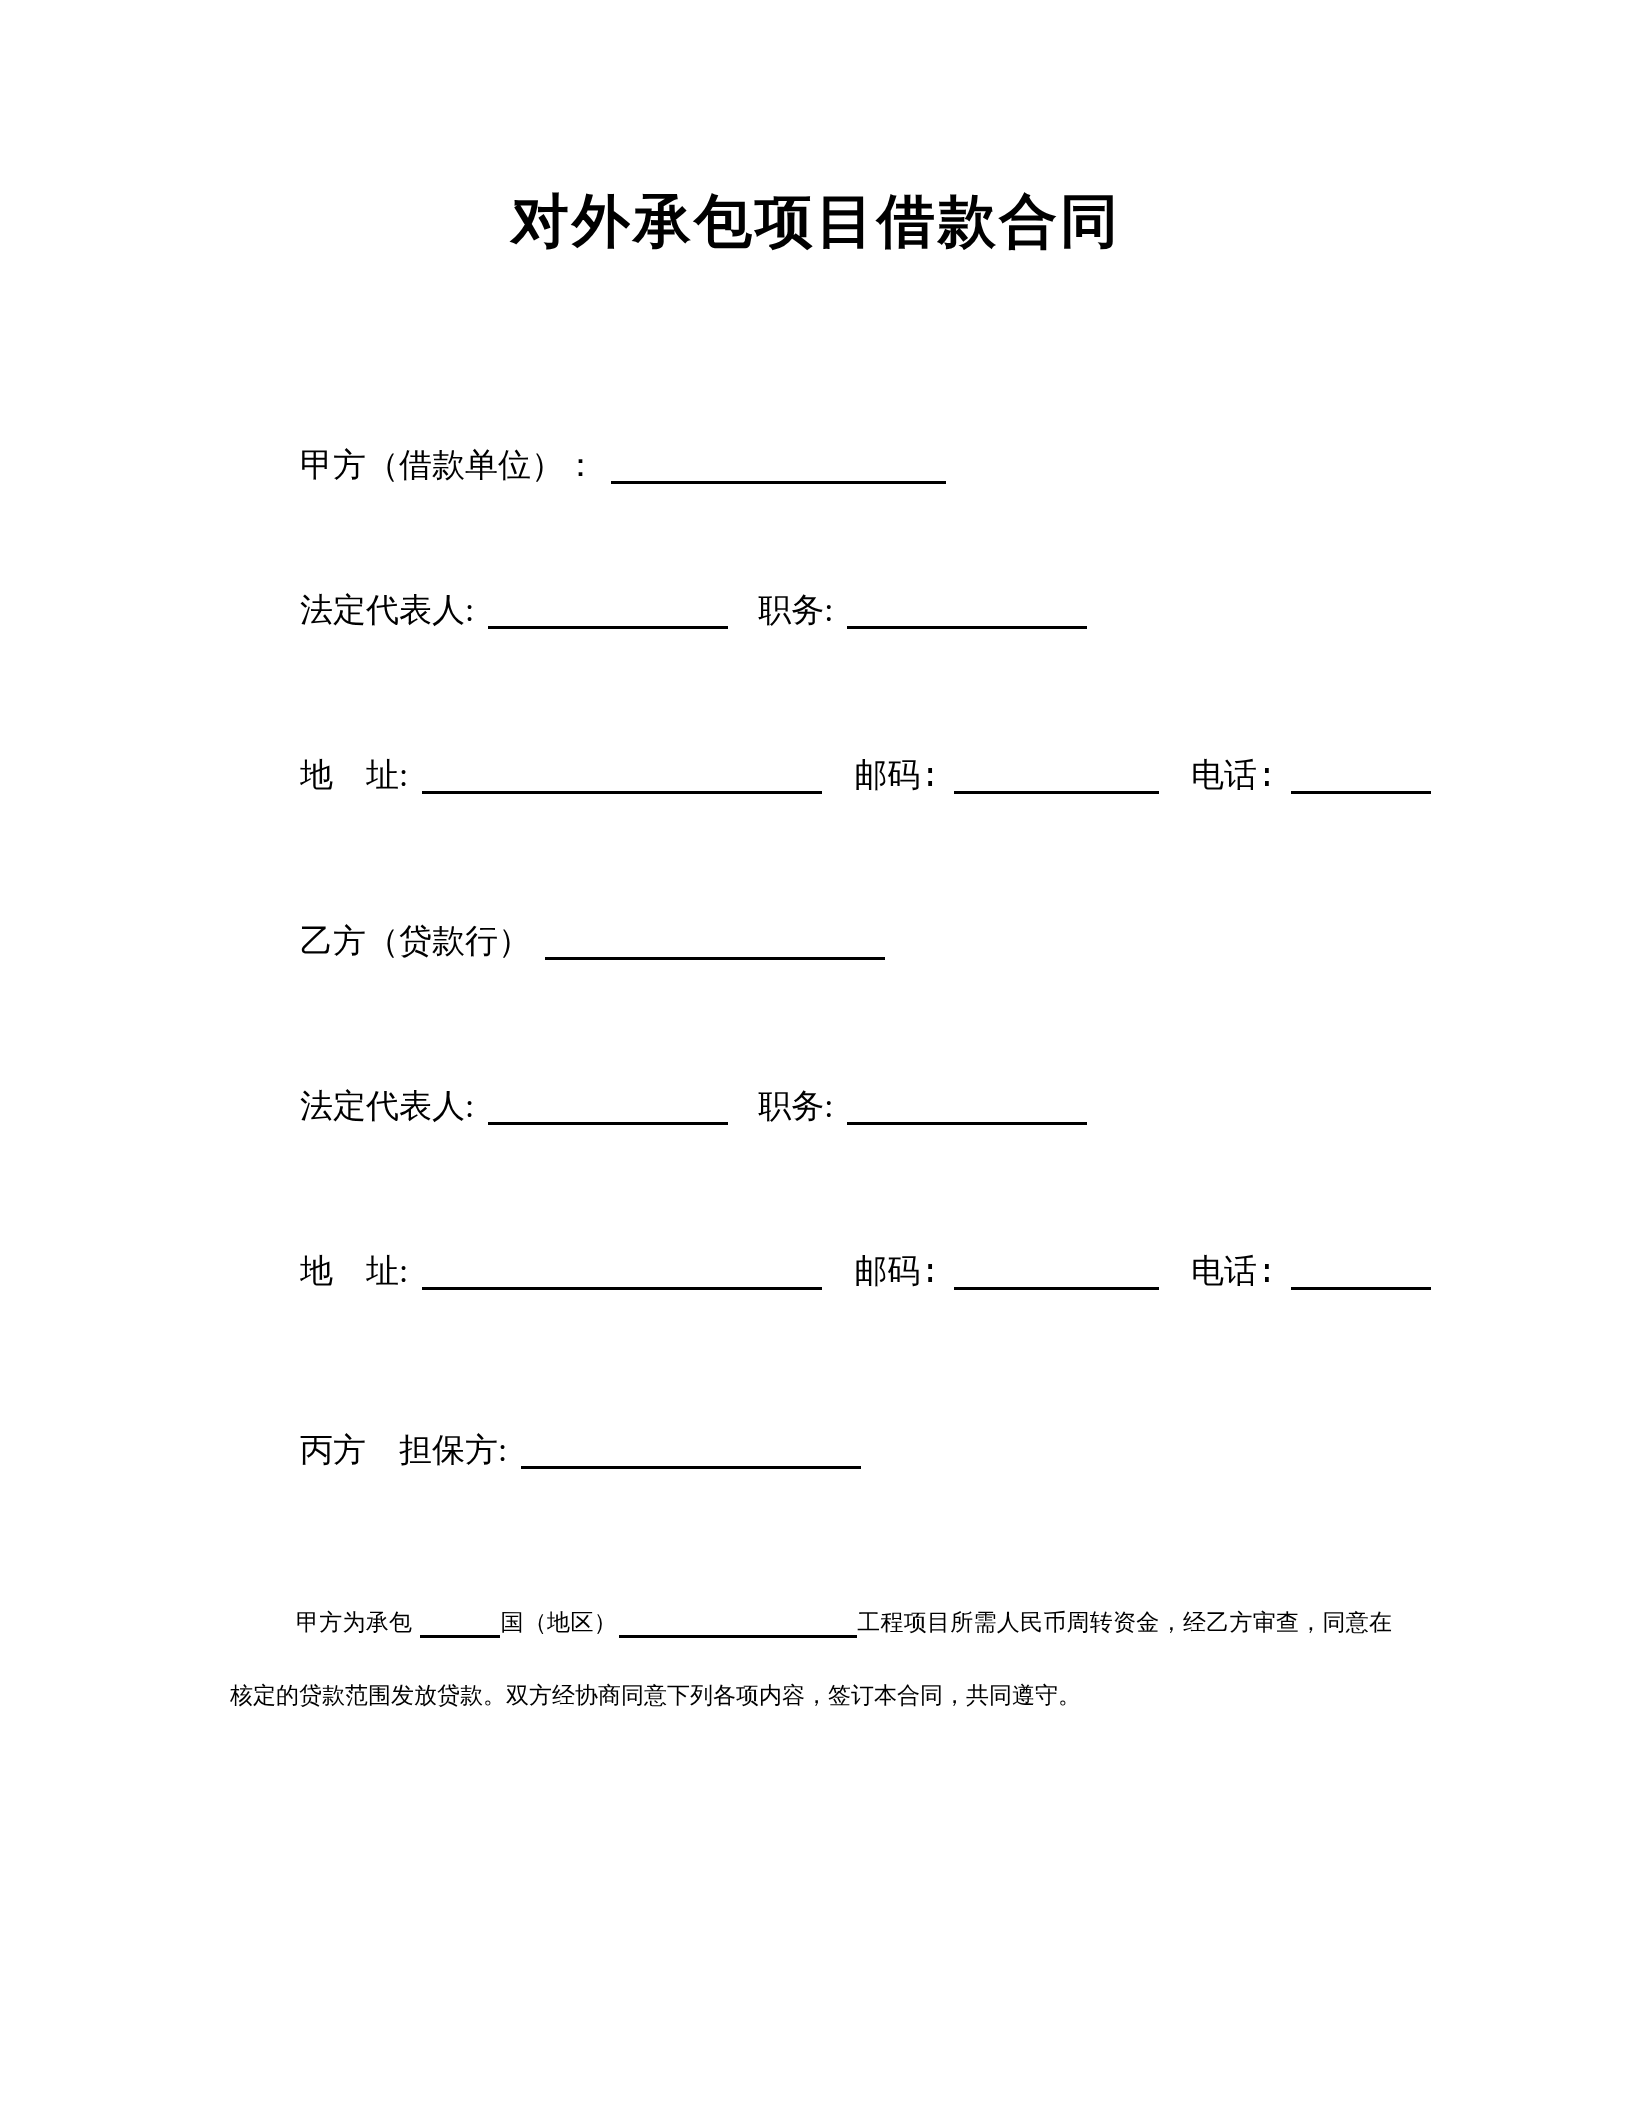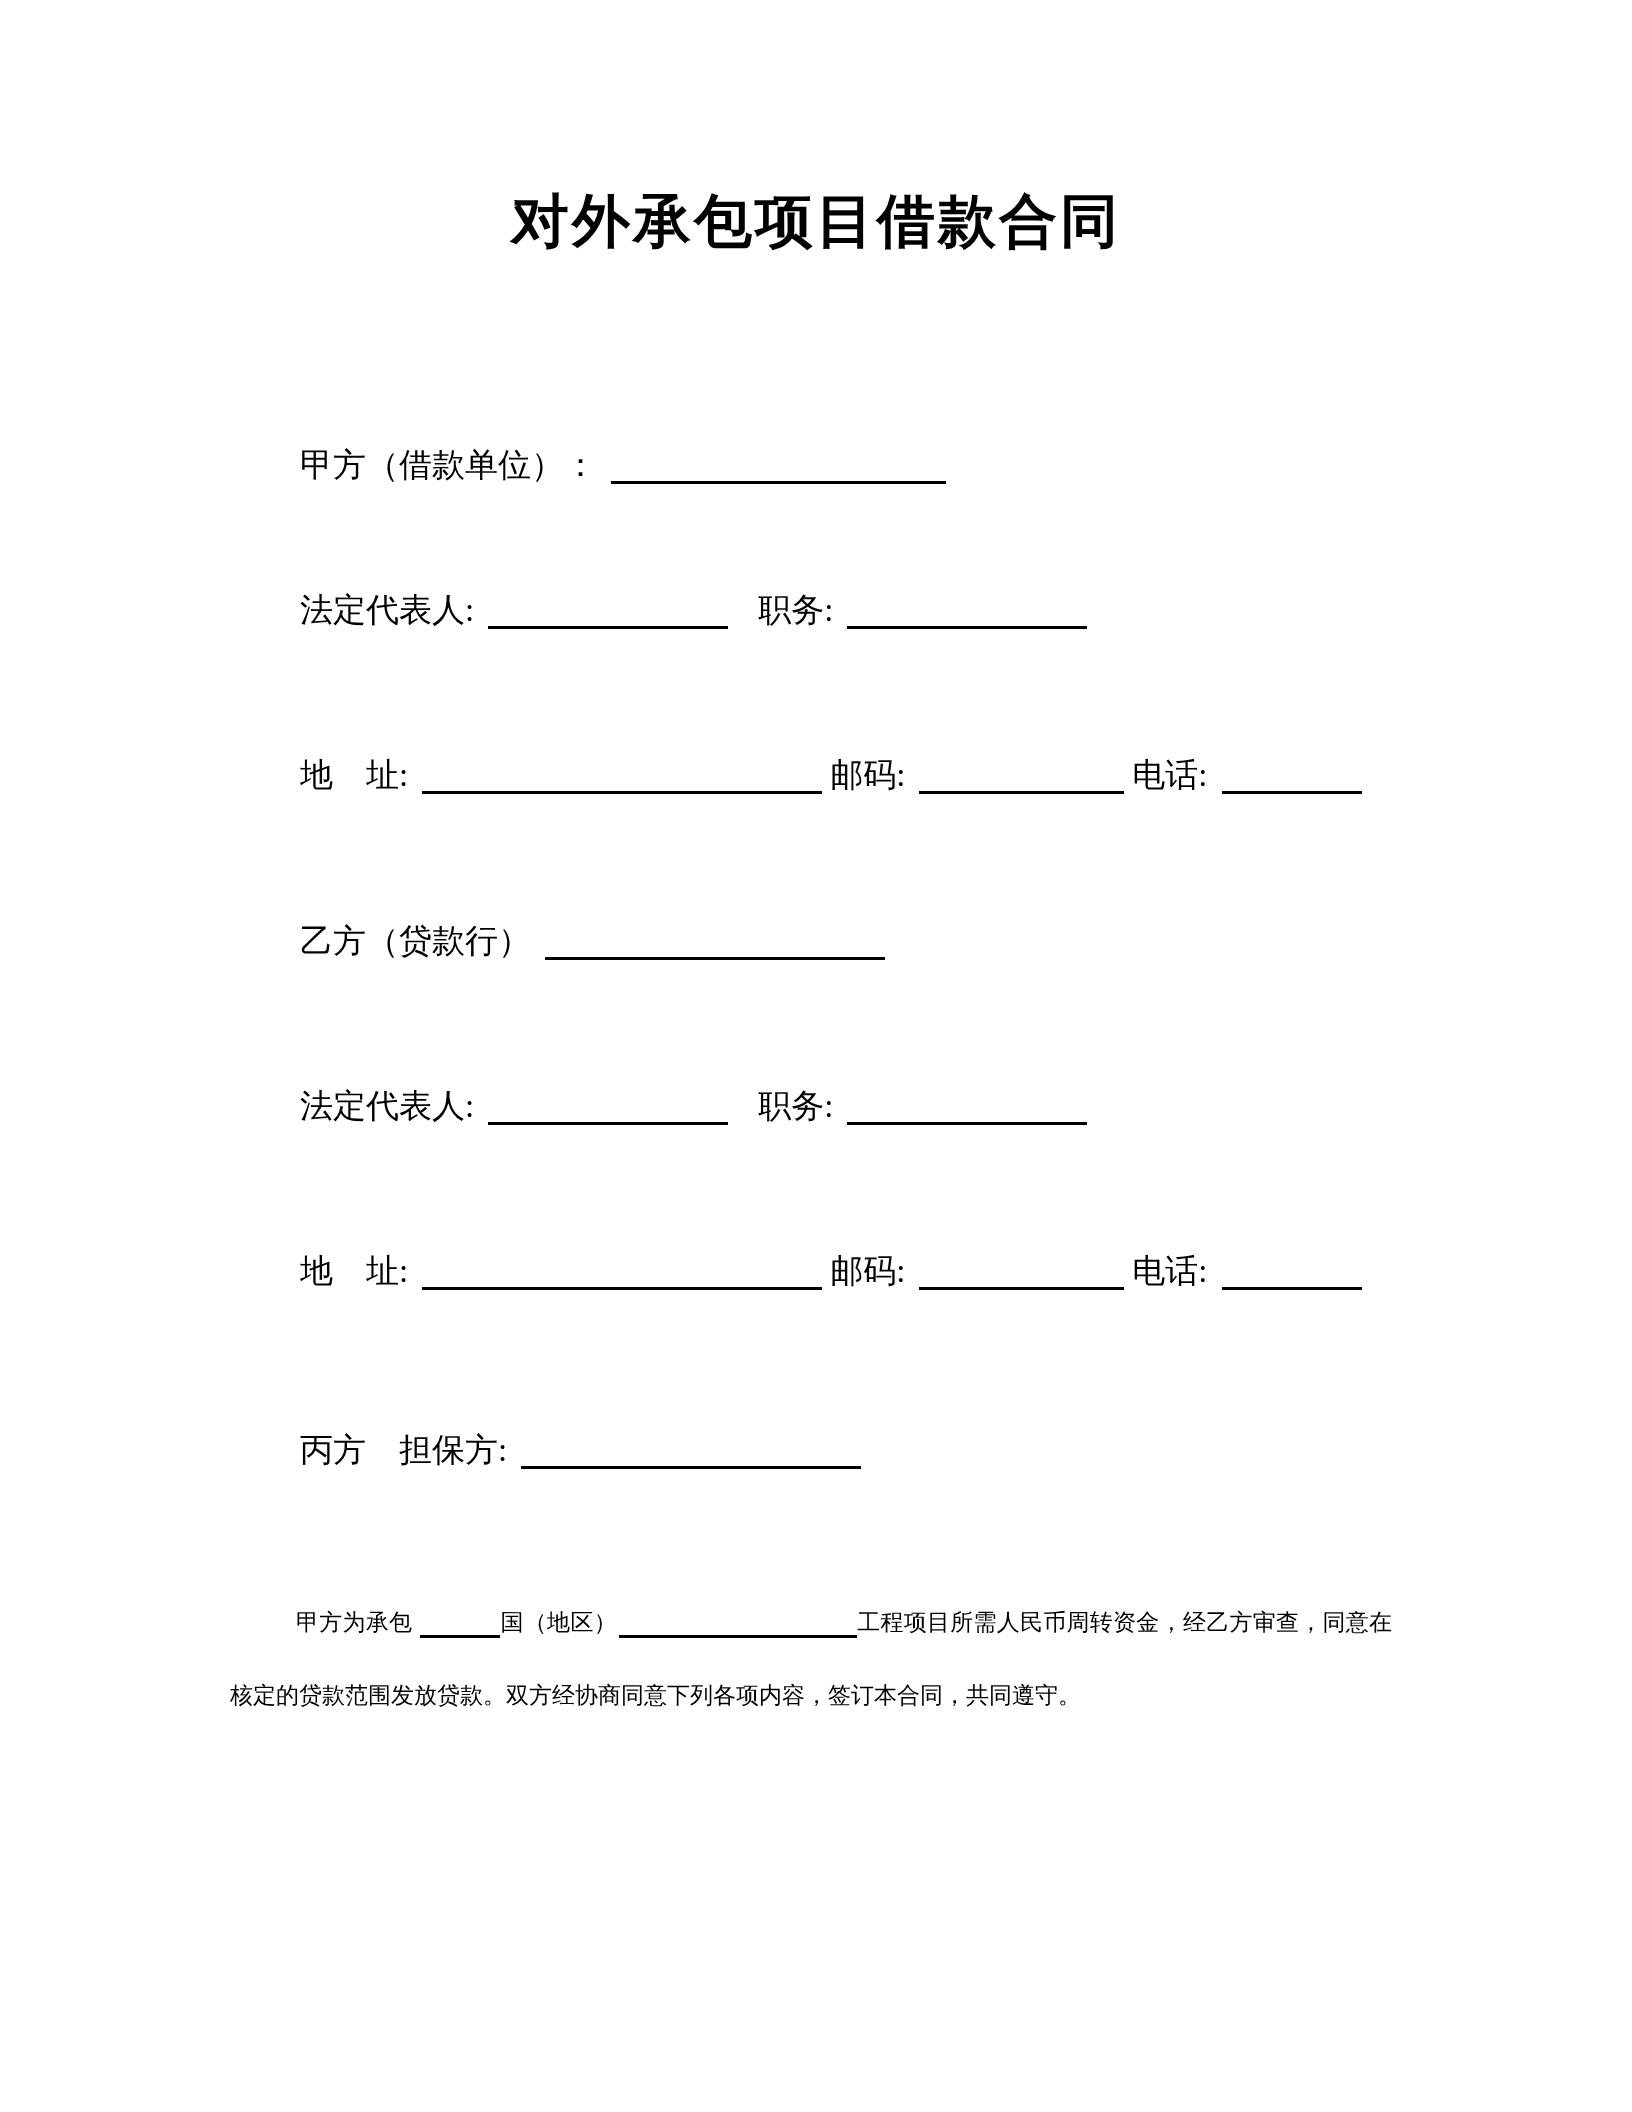--- a/index.html
+++ b/index.html
@@ -38,21 +38,21 @@
   }
   .r1 { top: 409px; margin-top: 36px; }
   .r2 { top: 590px; }
   .r3 { top: 755px; }
   .r4 { top: 921px; }
   .r5 { top: 1086px; }
   .r6 { top: 1251px; }
   .r7 { top: 1430px; }
   .label { display: inline-block; }
   .gap-lg { margin-left: 30px; text-align: center; }
-  .gap-sm { margin-left: 8px; }
+  .gap-sm { margin-left: 32px; font-family: Liberation Mono, monospace; }
   .blank {
     display: inline-block;
     height: 0;
     border-bottom: 3px solid #000000;
     vertical-align: -8px;
     margin-left: 14px;
   }
   .w335 { width: 335px; }
   .w240 { width: 240px; }
   .w400 { width: 400px; }

